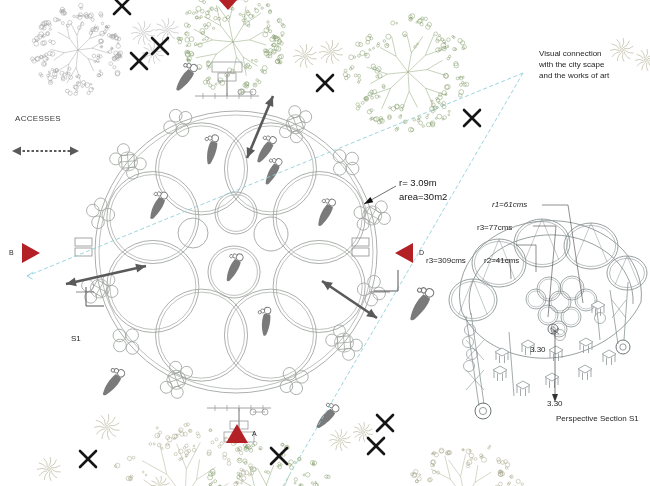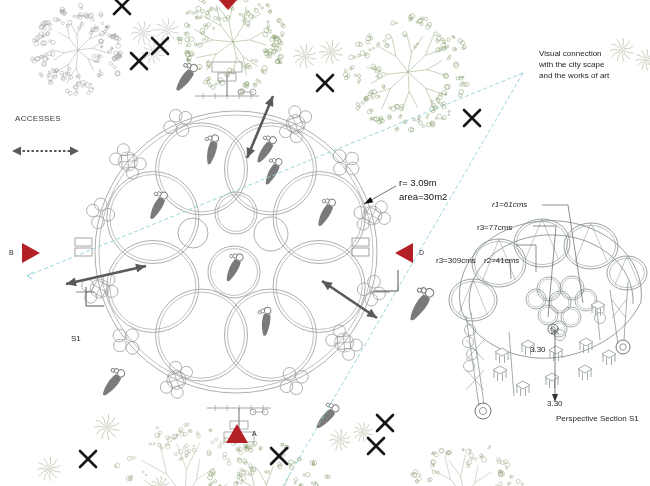--- a/index.html
+++ b/index.html
@@ -6,21 +6,21 @@
   #stage{position:relative;width:650px;height:486px;background:#ffffff;overflow:hidden;
          font-family:"Liberation Sans", sans-serif;}
   #scene{position:absolute;left:0;top:0;}
   .lbl{position:absolute;color:#1f1f1f;white-space:pre-line;line-height:11px;font-size:8px;}
   #lbl-accesses{left:15px;top:113px;letter-spacing:.3px;color:#3a3a3a;}
   #lbl-visual{left:539px;top:48px;width:100px;}
   #lbl-radius{left:399px;top:176px;font-size:9.5px;line-height:13.5px;color:#161616;}
   #lbl-r1{left:492px;top:199px;font-style:italic;}
   #lbl-r2{left:484px;top:220px;margin-top:35px;}
   #lbl-r3a{left:466px;top:222px;margin-left:11px;}
-  #lbl-r3b{left:436px;top:255px;}
+  #lbl-r3b{left:426px;top:255px;}
   #lbl-h1{left:530px;top:344px;}
   #lbl-h2{left:547px;top:398px;}
   #lbl-caption{left:556px;top:413px;text-align:right;}
   #lbl-s1{left:71px;top:333px;}
   .marker-lbl{font-size:7px;color:#2a2a2a;}
   #lbl-mb{left:9px;top:247px;}
   #lbl-md{left:419px;top:247px;}
   #lbl-ma{left:252px;top:428px;}
 </style>
 </head>

